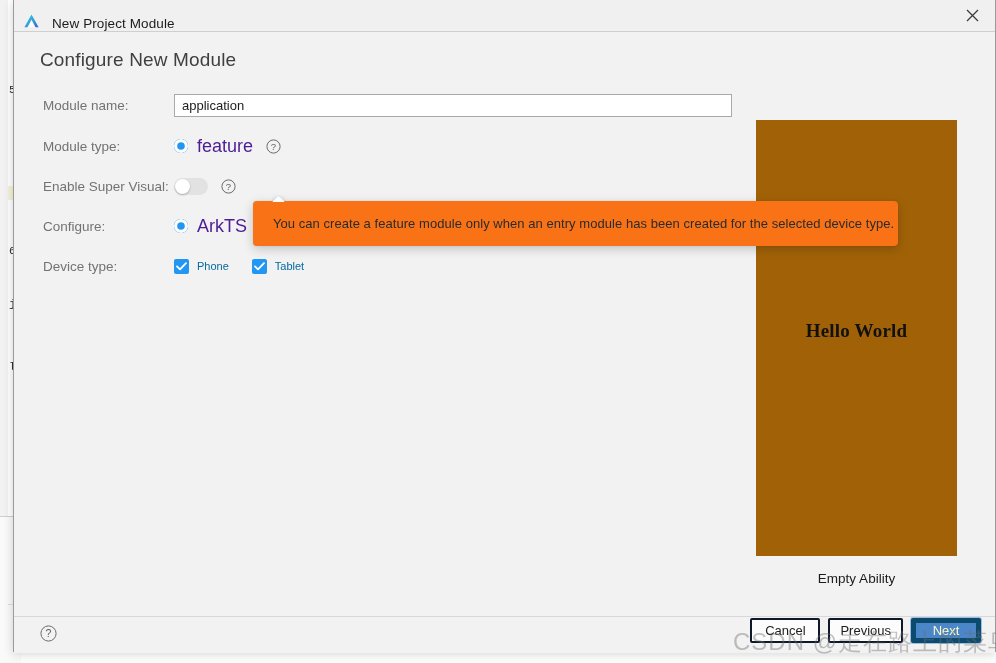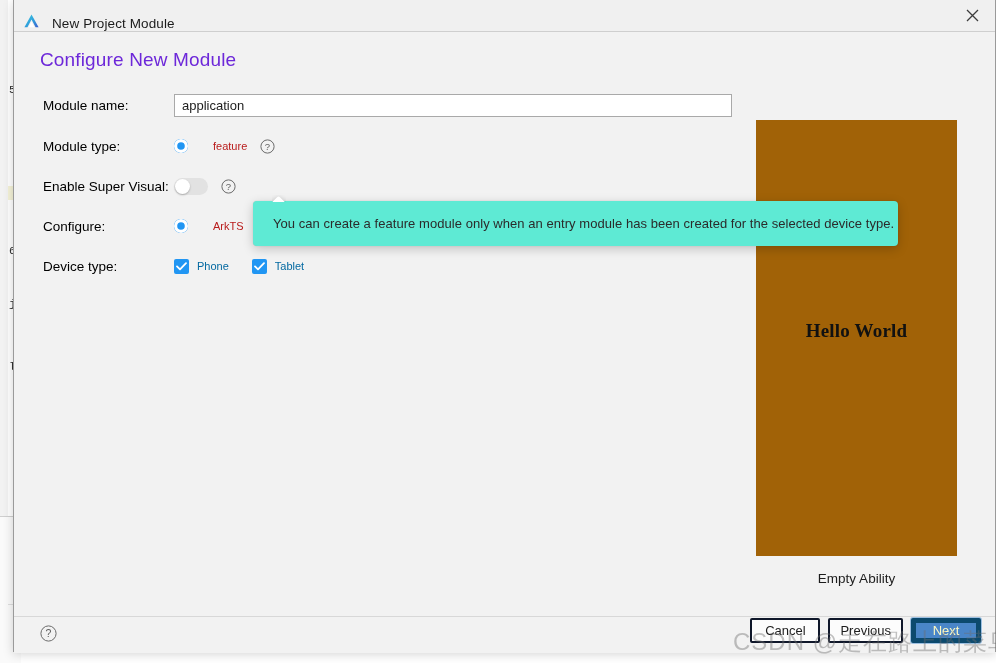--- a/index.html
+++ b/index.html
@@ -110,21 +110,21 @@
   .dlg-body {
     position: relative;
     height: 584px;
     background: #f2f2f2;
   }
 
   .page-title {
     position: absolute;
     left: 26px; top: 17px;
     font-size: 19px;
-    color: #6d28d9;
+    color: #404040;
     letter-spacing: 0.15px;
   }
 
   
   .form {
     position: absolute;
     left: 29px;
     top: 60px;
     width: 700px;
   }
@@ -137,21 +137,21 @@
   }
   .row-name   { top: 0px; }
   .row-type   { top: 41px; }
   .row-super  { top: 81px; }
   .row-lang   { top: 121px; }
   .row-device { top: 161px; }
 
   .field-label {
     width: 131px;
     font-size: 13.5px;
-    color: #000000;
+    color: #737373;
     flex: none;
   }
 
   .text-input {
     width: 558px;
     height: 23px;
     box-sizing: border-box;
     border: 1px solid #a9a9a9;
     background: #ffffff;
     font-family: "Liberation Sans", sans-serif;
@@ -164,23 +164,23 @@
   
   .radio {
     width: 14px; height: 14px;
     border-radius: 50%;
     background: #2196f3;
     box-shadow: inset 0 0 0 3.2px #ffffff, inset 0 0 0 4.2px #2196f3;
     flex: none;
     cursor: pointer;
   }
   .opt-label {
-    margin-left: 25px;
-    font-size: 11px;
-    color: #b91c1c;
+    margin-left: 9px;
+    font-size: 18px;
+    color: #4c1d95;
   }
 
   
   .help-icon {
     width: 15px; height: 15px;
     margin-left: 13px;
     flex: none;
     cursor: pointer;
   }
   .help-icon svg { display: block; }
@@ -221,21 +221,21 @@
   }
   .gap-between { margin-left: 23px; }
 
   
   .tooltip {
     position: absolute;
     left: 239px;
     top: 169px;
     width: 645px;
     height: 45px;
-    background: #5eead4;
+    background: #f97316;
     border-radius: 4px;
     box-shadow: 0 3px 11px rgba(0,0,0,0.20), 0 0 1px rgba(0,0,0,0.22);
     display: flex;
     align-items: center;
     z-index: 30;
   }
   .tooltip-text {
     padding-left: 20px;
     font-size: 13px;
     color: #2b2b2b;

